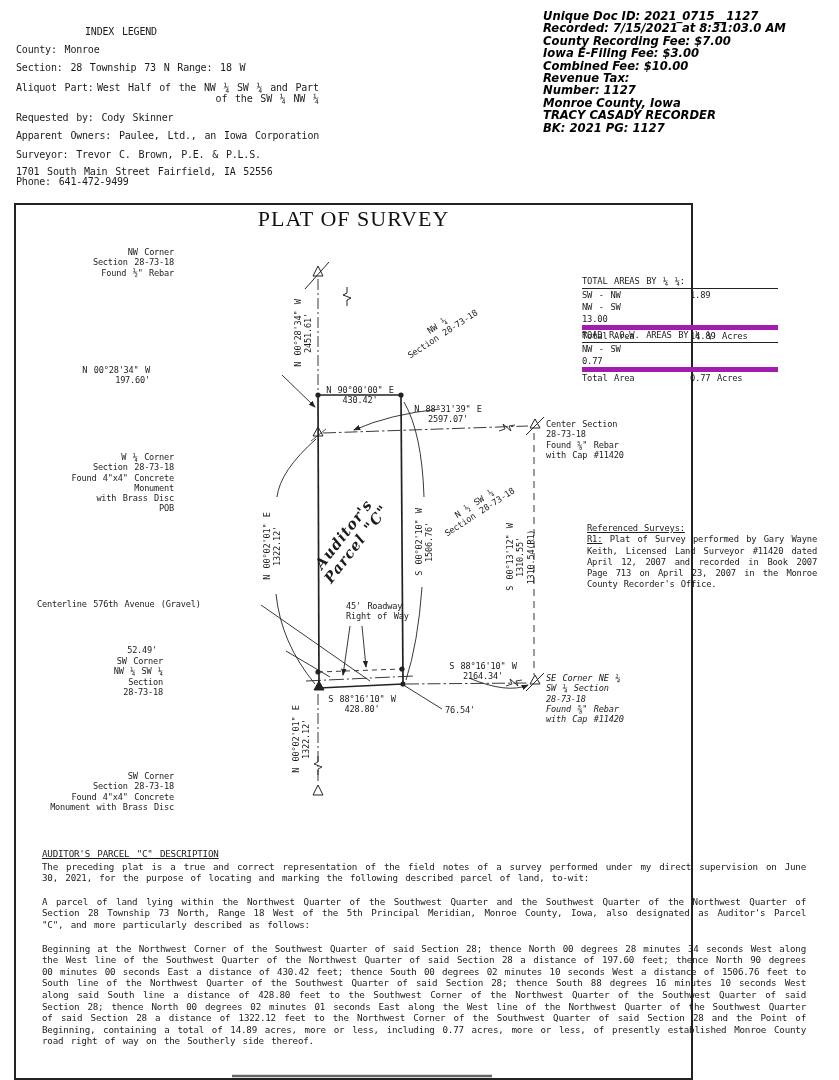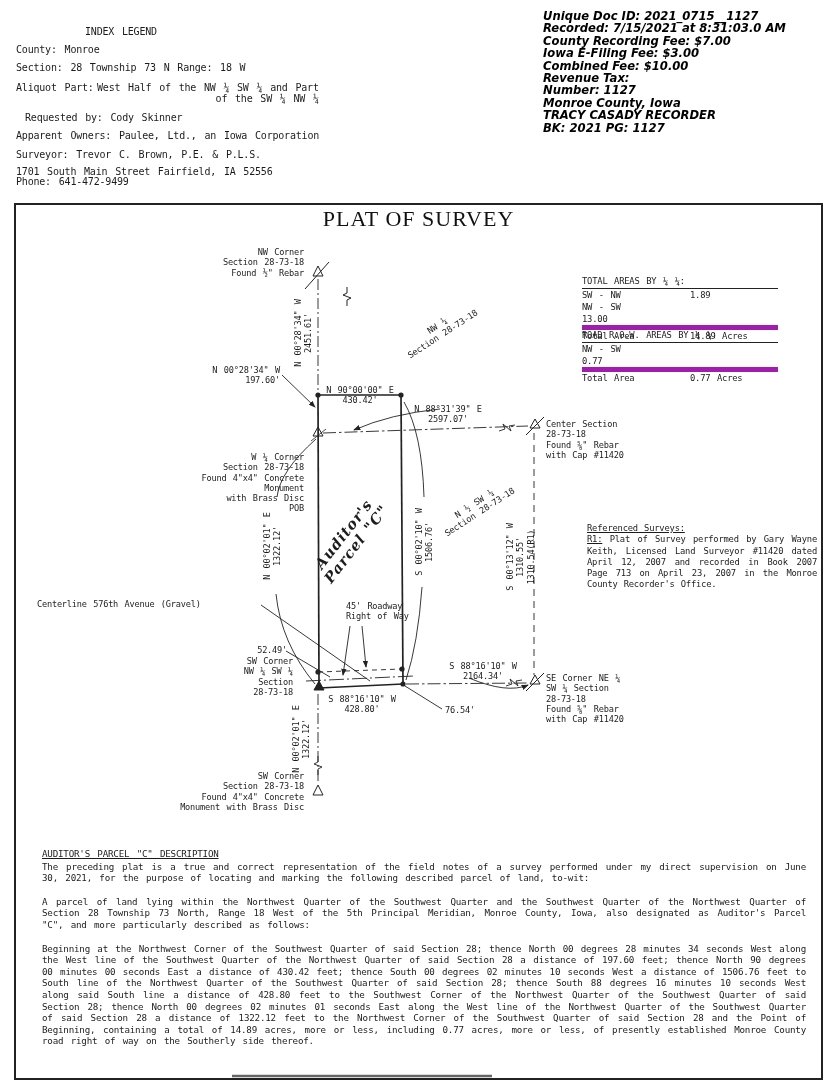--- a/index.html
+++ b/index.html
@@ -3,21 +3,21 @@
 <meta charset="utf-8">
 <style>
   html,body{margin:0;padding:0;background:#fff;}
   #page{position:relative;width:839px;height:1080px;background:#ffffff;overflow:hidden;
         font-family:"DejaVu Sans Mono", monospace;color:#1b1b1b;}
   
   .hline{position:absolute;font-size:10px;white-space:pre-line;line-height:11px;letter-spacing:-0.2px;word-spacing:2px;}
   #recorder{position:absolute;left:543px;top:10px;font-family:"DejaVu Sans", sans-serif;
             font-weight:bold;font-size:11.6px;line-height:12.4px;color:#000;font-style:italic;}
   
-  #plat-box{position:absolute;left:14px;top:203px;width:809px;height:877px;
+  #plat-box{position:absolute;left:14px;top:203px;width:679px;height:877px;
             border:2px solid #222;box-sizing:border-box;}
   #plat-title{position:absolute;left:50%;top:1px;transform:translateX(-50%);
               font-family:"Liberation Serif", serif;font-size:22px;letter-spacing:1px;color:#111;}
   svg{position:absolute;left:0;top:0;}
   .lbl{position:absolute;font-size:8.6px;line-height:10.3px;white-space:pre-line;
        letter-spacing:-0.2px;word-spacing:1.5px;color:#1c1c1c;}
   .r{text-align:right;}
   .rot{position:absolute;font-size:8.6px;line-height:10.3px;white-space:pre-line;text-align:center;
        letter-spacing:-0.2px;word-spacing:1.5px;color:#1c1c1c;
        transform:translate(-50%,-50%) rotate(var(--a));}
@@ -43,21 +43,21 @@
 <body>
 <div id="page">
 
 <div>
   <div class="hline" style="left:85px;top:26px;">INDEX LEGEND</div>
   <div class="hline" style="left:16px;top:44px;">County:  Monroe</div>
   <div class="hline" style="left:16px;top:62px;">Section:  28  Township  73 N   Range:  18 W</div>
   <div class="hline" style="left:16px;top:82px;">Aliquot Part:</div>
   <div class="hline" style="left:97px;top:82px;text-align:right;">West Half of the NW ¼ SW ¼ and Part
 of the SW ¼ NW ¼</div>
-  <div class="hline" style="left:16px;top:112px;margin-left:9px;">Requested by:  Cody Skinner</div>
+  <div class="hline" style="left:16px;top:112px;">Requested by:  Cody Skinner</div>
   <div class="hline" style="left:16px;top:130px;">Apparent Owners:  Paulee, Ltd., an Iowa Corporation</div>
   <div class="hline" style="left:16px;top:149px;">Surveyor:  Trevor C. Brown, P.E. &amp; P.L.S.</div>
   <div class="hline" style="left:16px;top:166px;">1701 South Main Street Fairfield, IA 52556</div>
   <div class="hline" style="left:16px;top:176px;">Phone:  641-472-9499</div>
 </div>
 
 <div id="recorder">
   <div>Unique Doc ID: 2021_0715__1127</div>
   <div>Recorded: 7/15/2021 at 8:31:03.0 AM</div>
   <div>County Recording Fee: $7.00</div>
@@ -185,21 +185,21 @@
   <div class="lbl r" style="right:534px;top:440px;">52.49'</div>
   <div class="lbl r" style="right:528px;top:451px;">SW Corner
 NW ¼ SW ¼
 Section
 28-73-18</div>
   <div class="rot" style="left:346px;top:499px;--a:0deg;">S 88°16'10" W
 428.80'</div>
   <div class="rot" style="left:467px;top:466px;--a:0deg;">S 88°16'10" W
 2164.34'</div>
   <div class="lbl" style="left:429px;top:500px;">76.54'</div>
-  <div class="lbl" style="left:530px;top:468px;">SE Corner NE ¼
+  <div class="lbl" style="left:530px;top:468px;font-style:italic;">SE Corner NE ¼
 SW ¼ Section
 28-73-18
 Found ⅝" Rebar
 with Cap #11420</div>
   <div class="rot" style="left:285px;top:534px;--a:-90deg;">N 00°02'01" E
 1322.12'</div>
   <div class="lbl r" style="right:517px;top:566px;">SW Corner
 Section 28-73-18
 Found 4"x4" Concrete
 Monument with Brass Disc</div>

